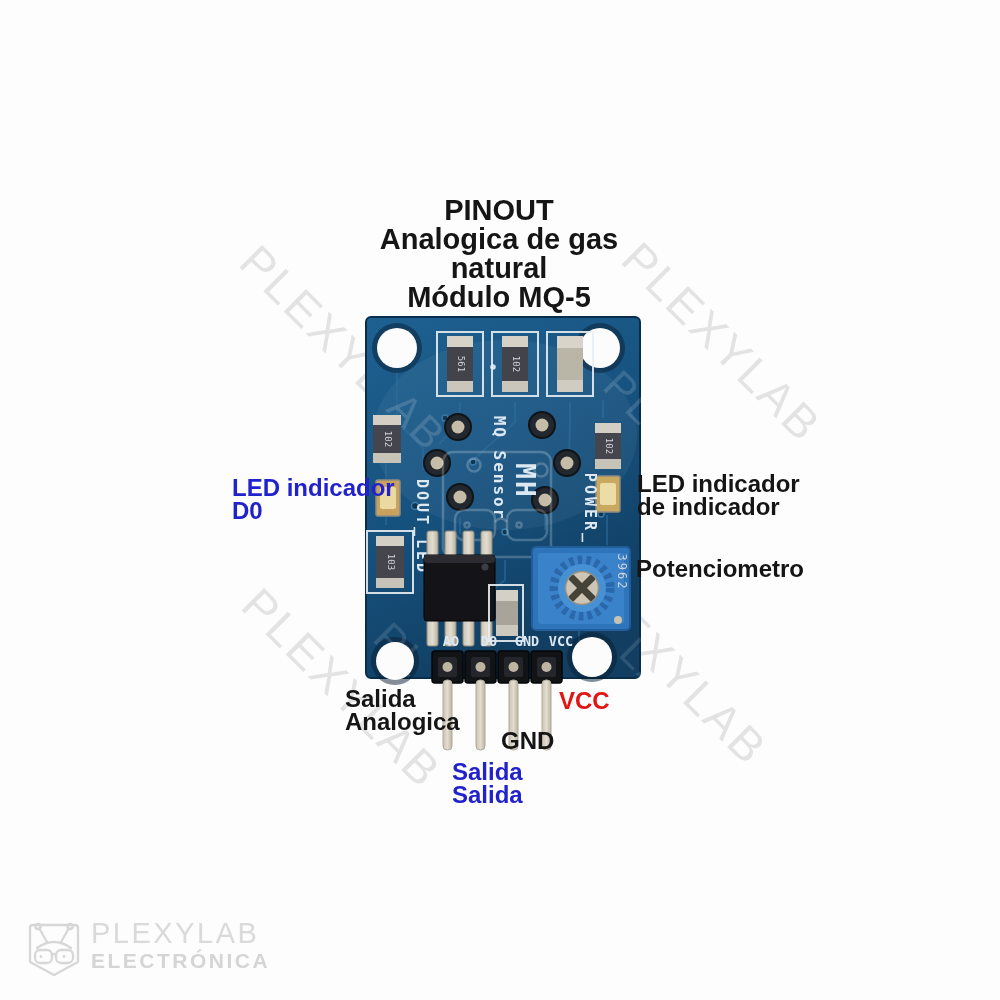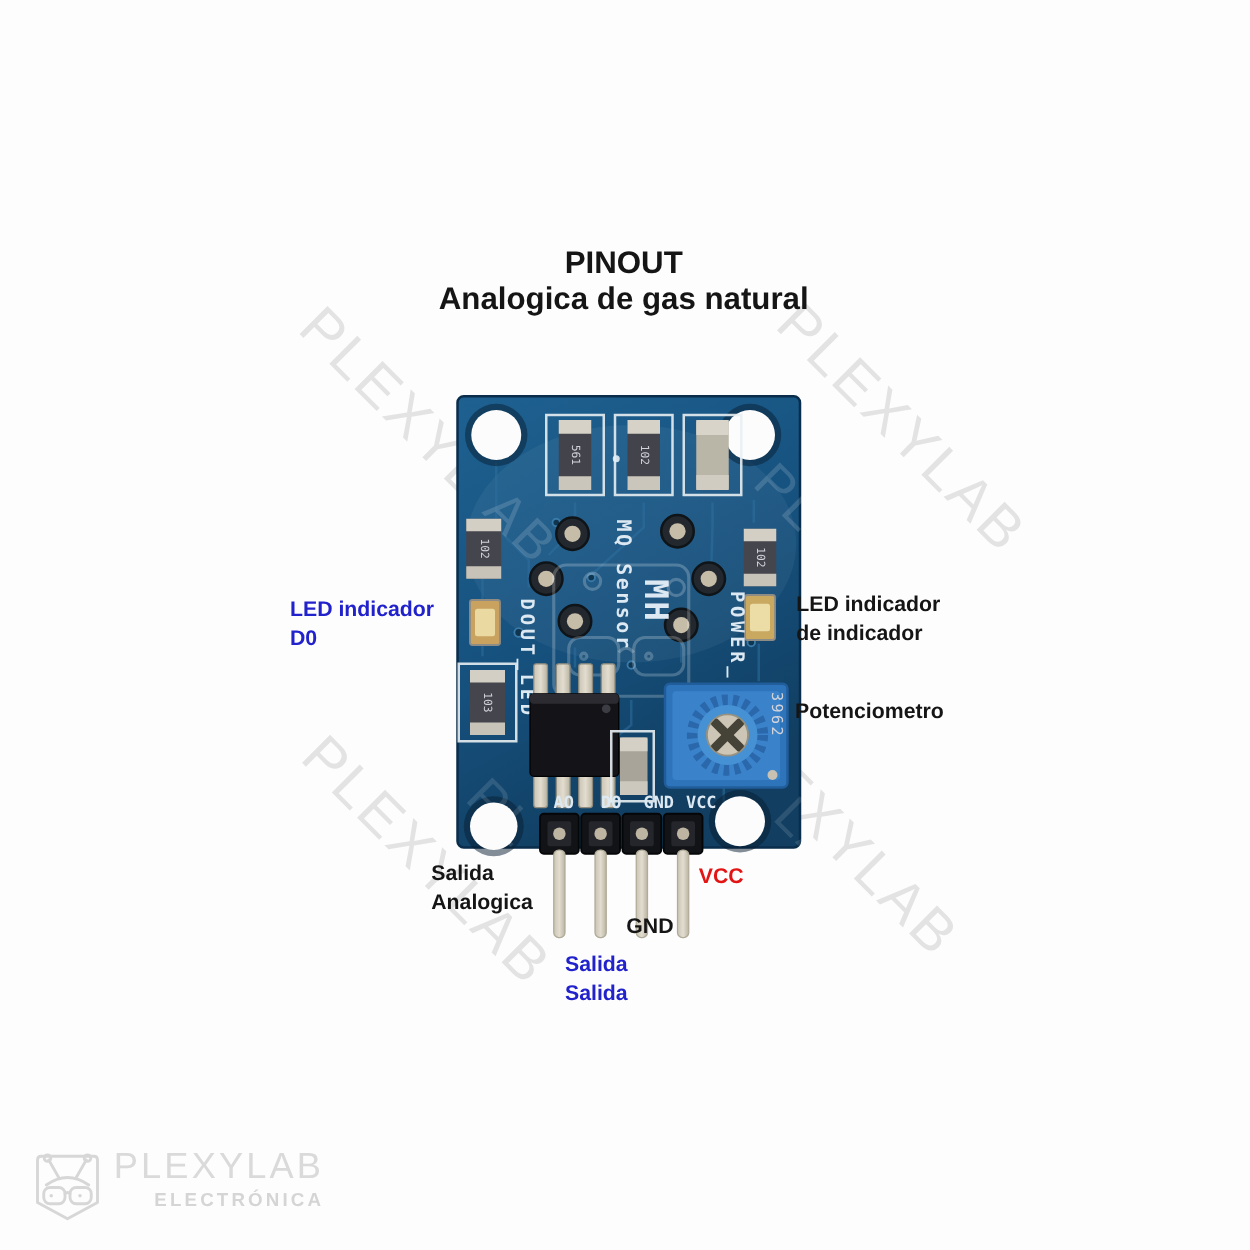--- a/index.html
+++ b/index.html
@@ -4,50 +4,51 @@
 <style>
   html,body{margin:0;padding:0;background:#ffffff;}
   .canvas{position:relative;width:1000px;height:1000px;background:#fdfdfd;overflow:hidden;
           font-family:"Liberation Sans",sans-serif;}
   
   .wm{position:absolute;transform:translate(-50%,-50%) rotate(45deg);
       font-size:46px;font-weight:400;letter-spacing:3px;color:rgba(95,95,95,0.16);
       white-space:nowrap;user-select:none;}
   
   .title{position:absolute;left:348px;top:196px;width:302px;text-align:center;
-         font-size:25px;font-weight:bold;color:#151515;line-height:29px;}
-  
-  .lbl{position:absolute;font-size:17px;font-weight:bold;color:#151515;line-height:23px;white-space:nowrap;}
+         font-size:29px;font-weight:bold;color:#151515;line-height:29px;}
+  
+  .lbl{position:absolute;font-size:24px;font-weight:bold;color:#151515;line-height:23px;white-space:nowrap;}
   .lbl.blue{color:#2222cc;}
   .lbl.red{color:#e31414;}
   
   .board{position:absolute;left:355px;top:310px;}
   .silk{font-family:"DejaVu Sans Mono",monospace;font-weight:bold;fill:#dce8f2;}
   .mark{font-family:"DejaVu Sans Mono",monospace;fill:#d2d3da;}
   .wmfrag{font-family:"Liberation Sans",sans-serif;font-weight:400;letter-spacing:3px;
           fill:rgba(255,255,255,0.15);font-size:42px;}
   
   .brand{position:absolute;left:24px;top:918px;display:flex;align-items:flex-start;}
   .brand-text{margin-left:7px;}
   .brand-name{font-size:29px;font-weight:400;letter-spacing:2.5px;color:#dadada;line-height:30px;}
-  .brand-sub{font-size:15px;font-weight:bold;letter-spacing:2.5px;color:#d5d5d5;line-height:22px;margin-top:2px;text-align:right;}
+  .brand-sub{font-size:21px;font-weight:bold;letter-spacing:2.5px;color:#d5d5d5;line-height:22px;margin-top:2px;}
 </style>
 </head>
 <body>
 
 <div class="canvas">
 
   <div class="wm" style="left:340px;top:345px;">PLEXYLAB</div>
   <div class="wm" style="left:722px;top:342px;">PLEXYLAB</div>
   <div class="wm" style="left:342px;top:688px;">PLEXYLAB</div>
   <div class="wm" style="left:668px;top:665px;">PLEXYLAB</div>
 
   <div class="title">
     <div>PINOUT</div>
     <div>Analogica de gas natural</div>
+    <div>Módulo MQ-5</div>
   </div>
 
   <svg class="board" width="295" height="445" viewBox="0 0 295 445">
     <defs>
       <linearGradient id="pcb" x1="0" y1="0" x2="0.4" y2="1">
         <stop offset="0" stop-color="#1e6191"></stop>
         <stop offset="0.55" stop-color="#16517e"></stop>
         <stop offset="1" stop-color="#113e61"></stop>
       </linearGradient>
       <linearGradient id="pinmetal" x1="0" y1="0" x2="1" y2="0">

